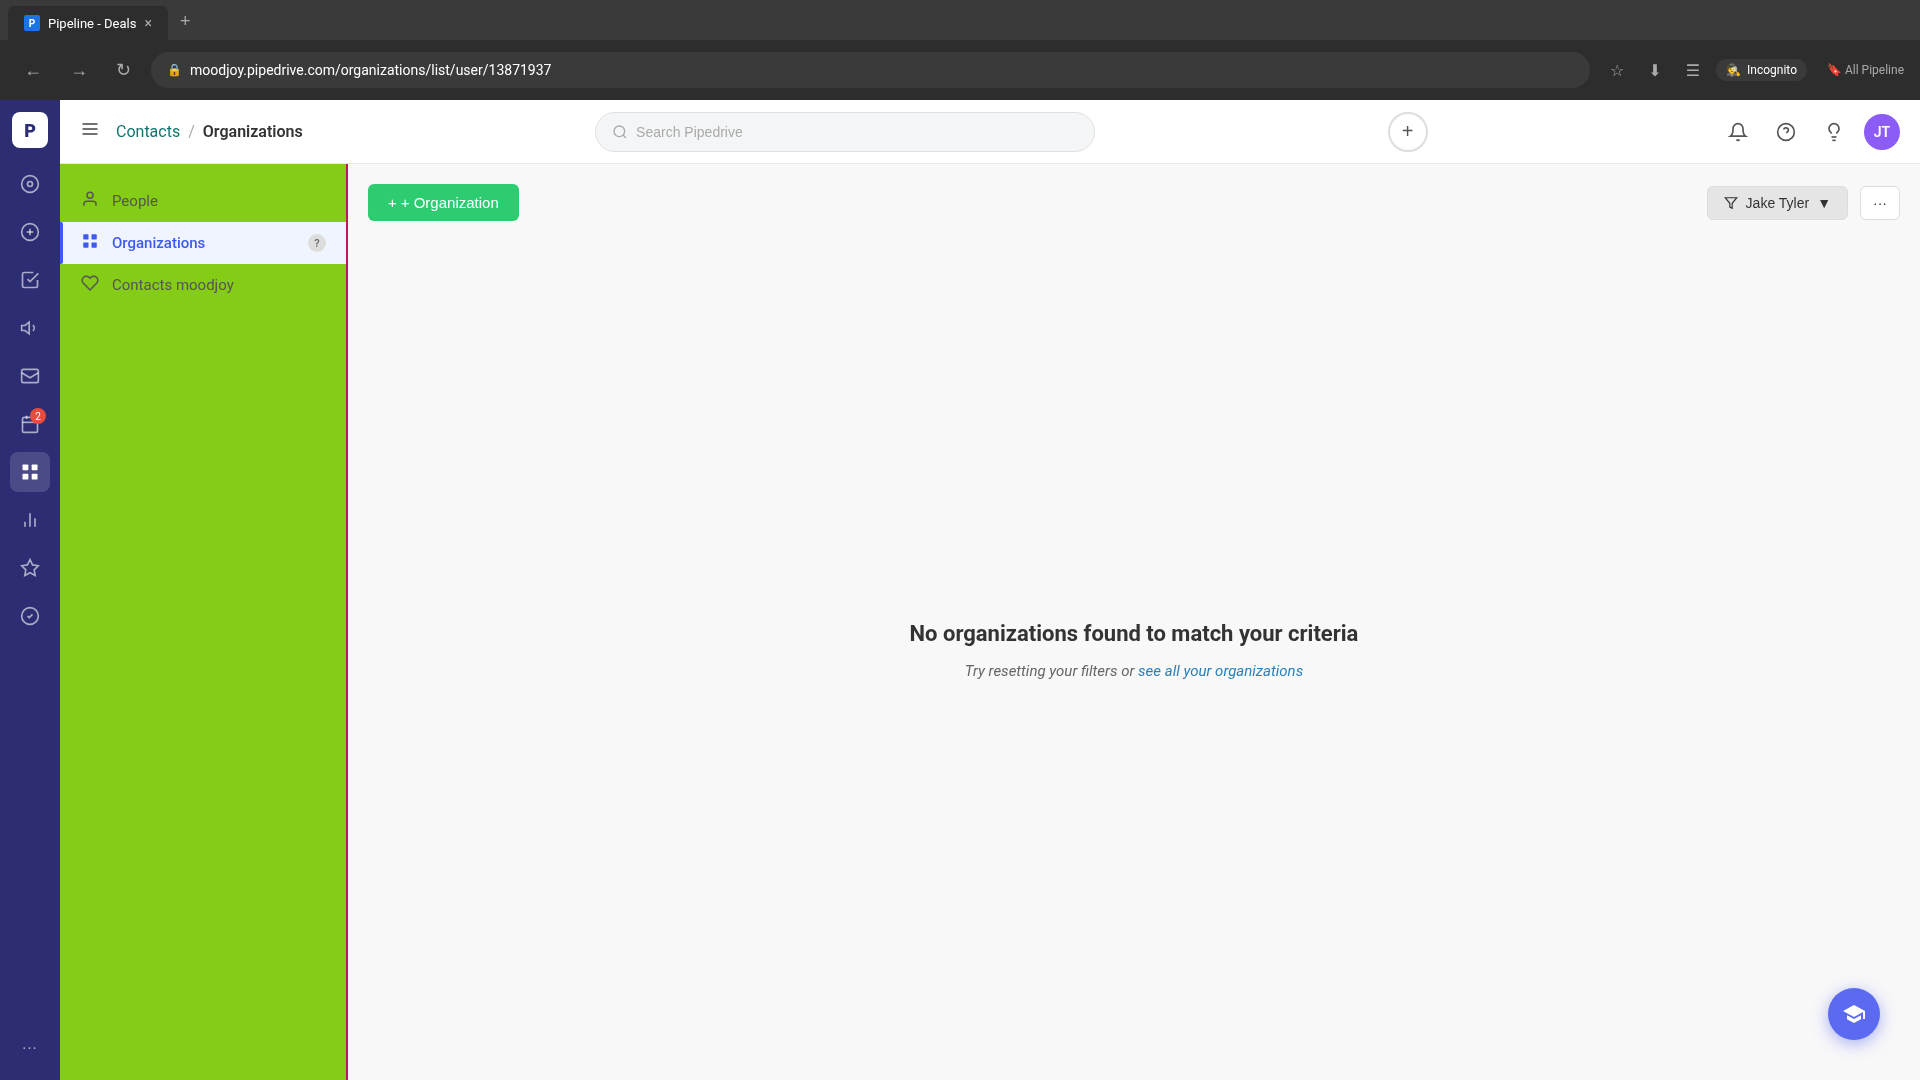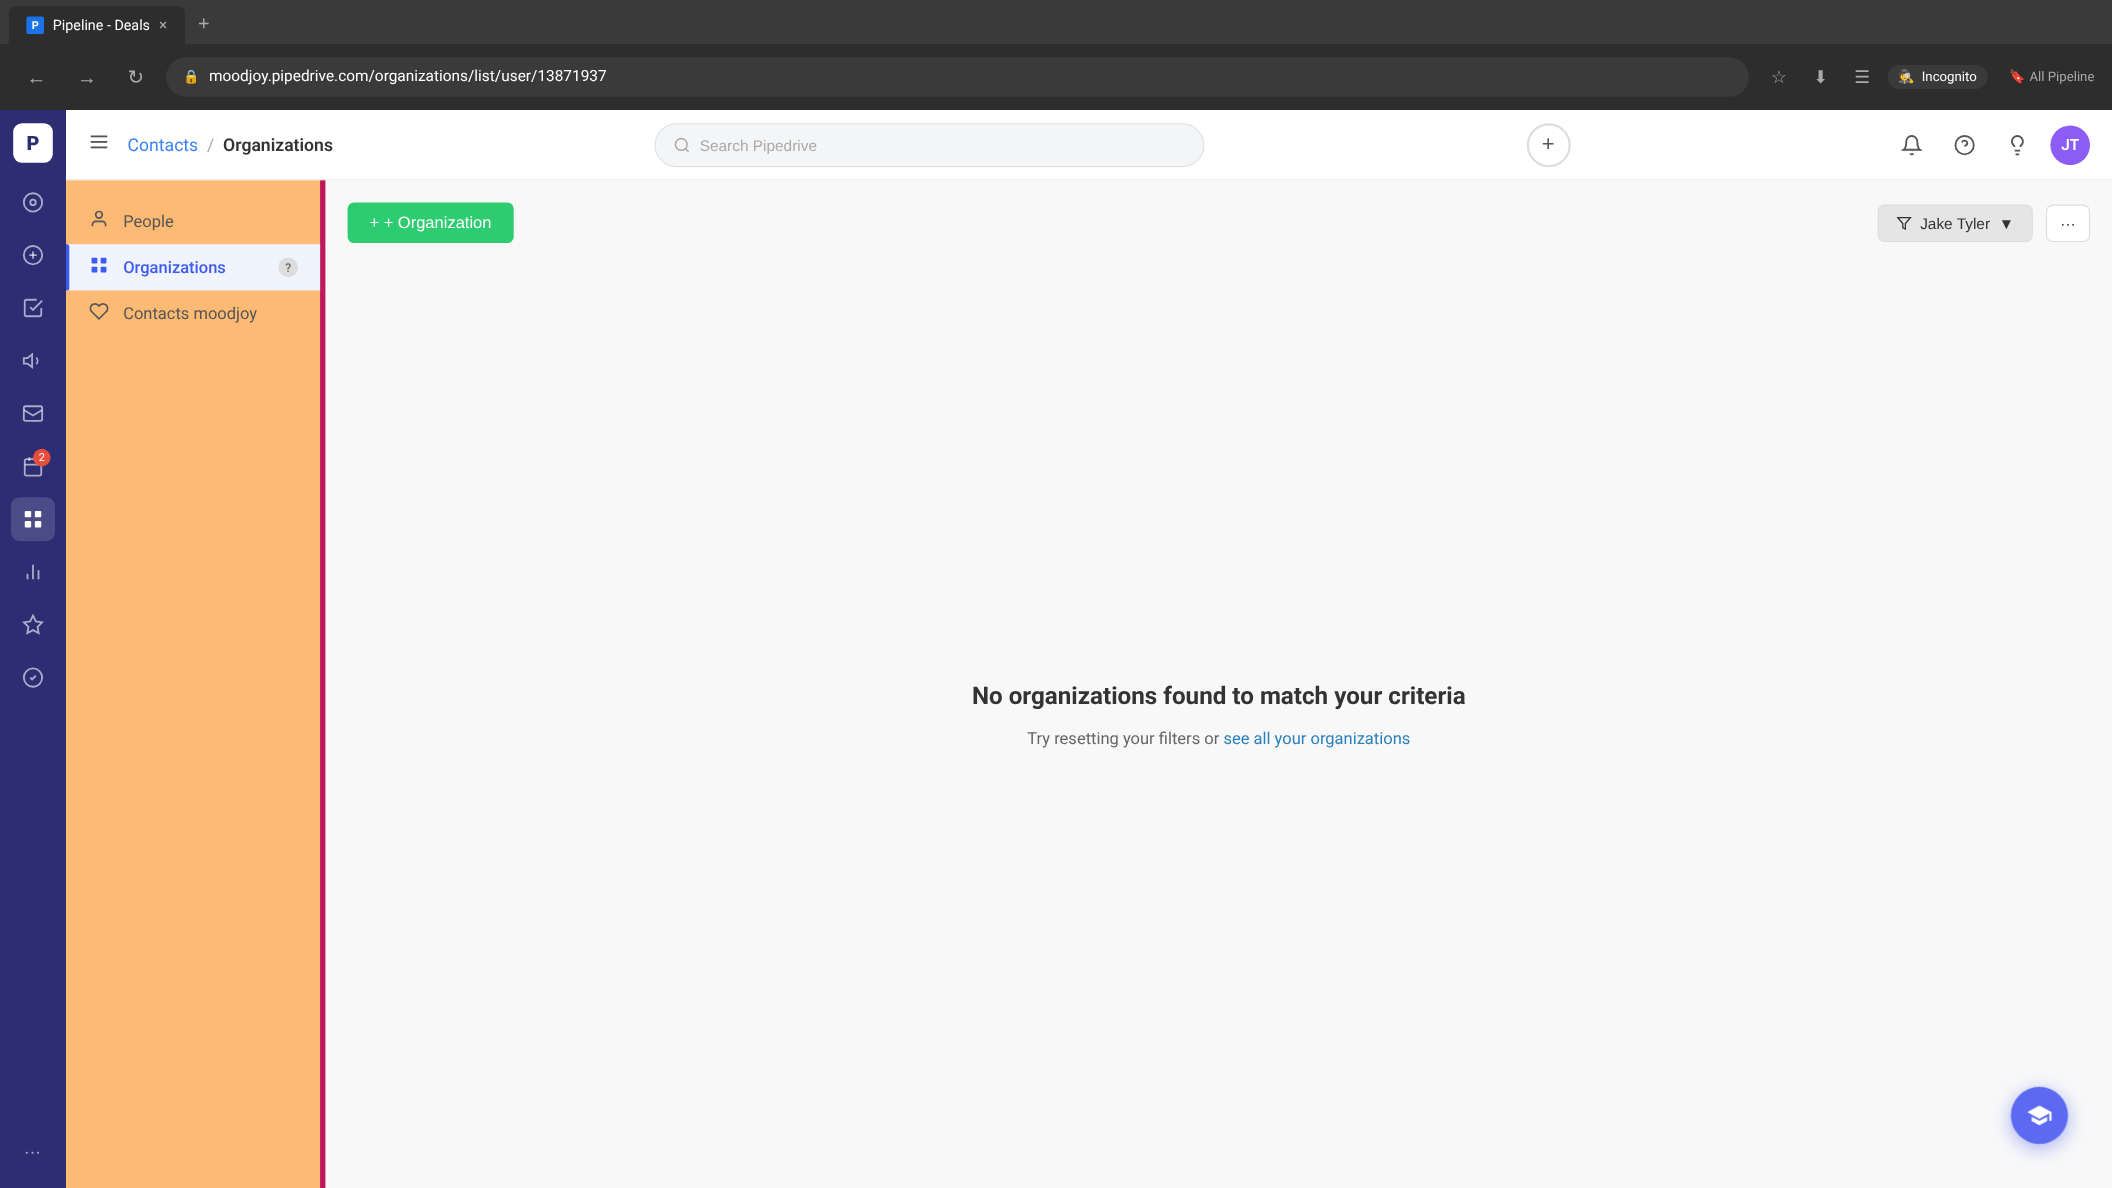--- a/index.html
+++ b/index.html
@@ -44,37 +44,37 @@
     .search-bar input::placeholder { color: #aaa; }
     .add-btn { width: 40px; height: 40px; border-radius: 50%; background: none; border: 2px solid #ddd; color: #555; font-size: 20px; cursor: pointer; display: flex; align-items: center; justify-content: center; }
     .header-actions { margin-left: auto; display: flex; align-items: center; gap: 12px; }
     .header-icon-btn { background: none; border: none; cursor: pointer; color: #555; font-size: 18px; width: 36px; height: 36px; display: flex; align-items: center; justify-content: center; border-radius: 50%; }
     .avatar { width: 36px; height: 36px; border-radius: 50%; background: #8b5cf6; display: flex; align-items: center; justify-content: center; color: #fff; font-size: 14px; font-weight: 600; cursor: pointer; overflow: hidden; }
 
     
     .content-area { display: flex; flex: 1; }
 
     
-    .sidebar { width: 236px; background: #fdba74; border-right: 5px solid #be185d; padding: 16px 0; }
+    .sidebar { width: 288px; background: #84cc16; border-right: 2px solid #be185d; padding: 16px 0; }
     .sidebar-item { display: flex; align-items: center; gap: 12px; padding: 10px 20px; cursor: pointer; color: #555; font-size: 15px; border-radius: 0; position: relative; }
     .sidebar-item.active { background: #f0f4ff; color: #3d5af1; font-weight: 500; }
     .sidebar-item.active::before { content: ''; position: absolute; left: 0; top: 0; bottom: 0; width: 3px; background: #3d5af1; border-radius: 0 2px 2px 0; }
     .sidebar-item .item-icon { font-size: 16px; width: 20px; text-align: center; }
     .sidebar-item .info-badge { margin-left: auto; width: 18px; height: 18px; border-radius: 50%; background: #ddd; color: #666; font-size: 11px; display: flex; align-items: center; justify-content: center; cursor: pointer; }
 
     
     .page-content { flex: 1; padding: 20px; background: #f8f8f9; }
     .page-toolbar { display: flex; align-items: center; gap: 12px; margin-bottom: 20px; }
     .add-org-btn { background: #2ecc71; color: #fff; border: none; border-radius: 6px; padding: 10px 20px; font-size: 15px; font-weight: 500; cursor: pointer; display: flex; align-items: center; gap: 8px; }
     .filter-btn { margin-left: auto; background: #e5e5e5; border: 1px solid #ddd; border-radius: 6px; padding: 8px 16px; font-size: 14px; color: #333; cursor: pointer; display: flex; align-items: center; gap: 8px; text-align: center; }
     .more-btn { background: #fff; border: 1px solid #ddd; border-radius: 6px; padding: 8px 12px; font-size: 14px; color: #333; cursor: pointer; }
 
     .empty-state { display: flex; flex-direction: column; align-items: center; justify-content: center; flex: 1; padding: 100px 20px; }
     .empty-state-title { font-size: 22px; color: #333; margin-bottom: 16px; text-align: left; }
-    .empty-state-subtitle { font-size: 15px; color: #666; text-align: right; }
+    .empty-state-subtitle { font-size: 15px; color: #666; text-align: right; font-style: italic; }
     .empty-state-link { color: #2980b9; text-decoration: none; }
 
     .content-main { flex: 1; display: flex; flex-direction: column; }
 
     
     .help-fab { position: fixed; bottom: 40px; right: 40px; width: 52px; height: 52px; border-radius: 50%; background: #5b6af0; color: #fff; font-size: 22px; display: flex; align-items: center; justify-content: center; cursor: pointer; box-shadow: 0 4px 16px rgba(91,106,240,0.5); }
   </style>
 </head>
 <body>
 
@@ -190,21 +190,21 @@
 
     <div class="header">
       <button class="menu-btn">
         <svg width="20" height="20" viewBox="0 0 24 24" fill="none" stroke="currentColor" stroke-width="2">
             <line x1="3" y1="6" x2="21" y2="6"></line>
             <line x1="3" y1="12" x2="21" y2="12"></line>
             <line x1="3" y1="18" x2="21" y2="18"></line>
           </svg>
       </button>
       <div class="breadcrumb">
-        <span style="color:#3b82f6; cursor:pointer;">Contacts</span>
+        <span style="color:#0f766e; cursor:pointer;">Contacts</span>
         <span style="color:#aaa;">/</span>
         <span style="font-weight:600; color:#333;">Organizations</span>
       </div>
       <div class="search-bar">
         <svg width="16" height="16" viewBox="0 0 24 24" fill="none" stroke="#aaa" stroke-width="2">
             <circle cx="11" cy="11" r="8"></circle>
             <line x1="21" y1="21" x2="16.65" y2="16.65"></line>
           </svg>
         <input type="text" placeholder="Search Pipedrive" style="">
       </div>

